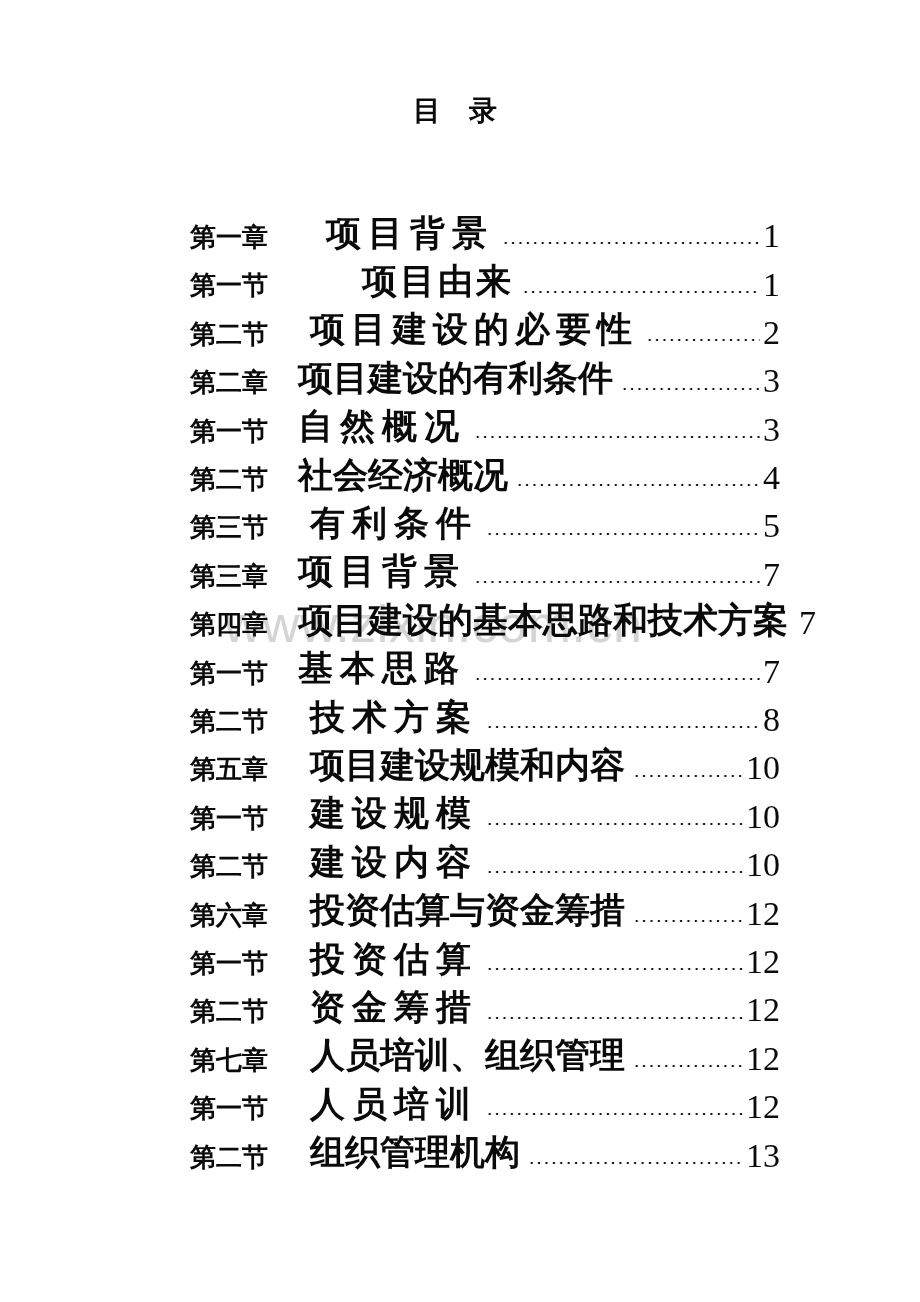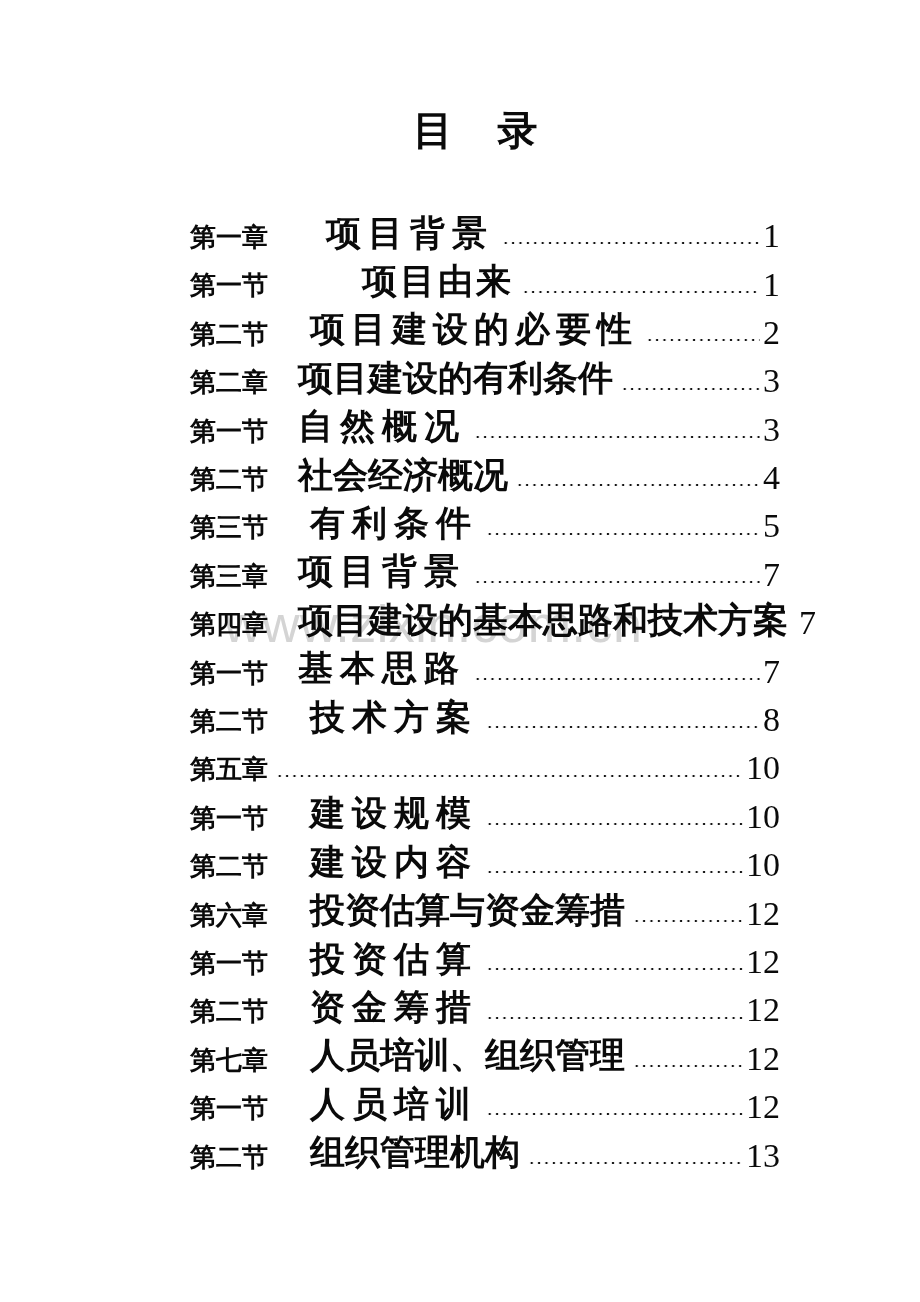--- a/index.html
+++ b/index.html
@@ -22,26 +22,27 @@
     letter-spacing: 0.5px;
     color: #d4d4d4;
     white-space: pre;
     z-index: 1;
     user-select: none;
   }
   
   .doc-title {
     position: absolute;
     left: 413px;
-    top: 108px;
-    font-size: 40px;
+    top: 96px;
+    font-size: 28px;
     font-weight: bold;
     line-height: 1.1;
     white-space: pre;
     z-index: 2;
+    font-family: Liberation Serif, serif;
   }
   
   .toc {
     position: absolute;
     left: 190px;
     top: 203px;
     width: 590px;
     z-index: 2;
   }
   .toc-row {
@@ -174,20 +175,21 @@
 
     <div class="toc-row g3 ls7">
       <span class="label">第二节</span>
       <span class="title">技术方案</span>
       <div class="dots"></div>
       <span class="pagenum">8</span>
     </div>
 
     <div class="toc-row g3">
       <span class="label">第五章</span>
+      <span class="title">项目建设规模和内容</span>
       <div class="dots"></div>
       <span class="pagenum">10</span>
     </div>
 
     <div class="toc-row g3 ls7">
       <span class="label">第一节</span>
       <span class="title">建设规模</span>
       <div class="dots"></div>
       <span class="pagenum">10</span>
     </div>

